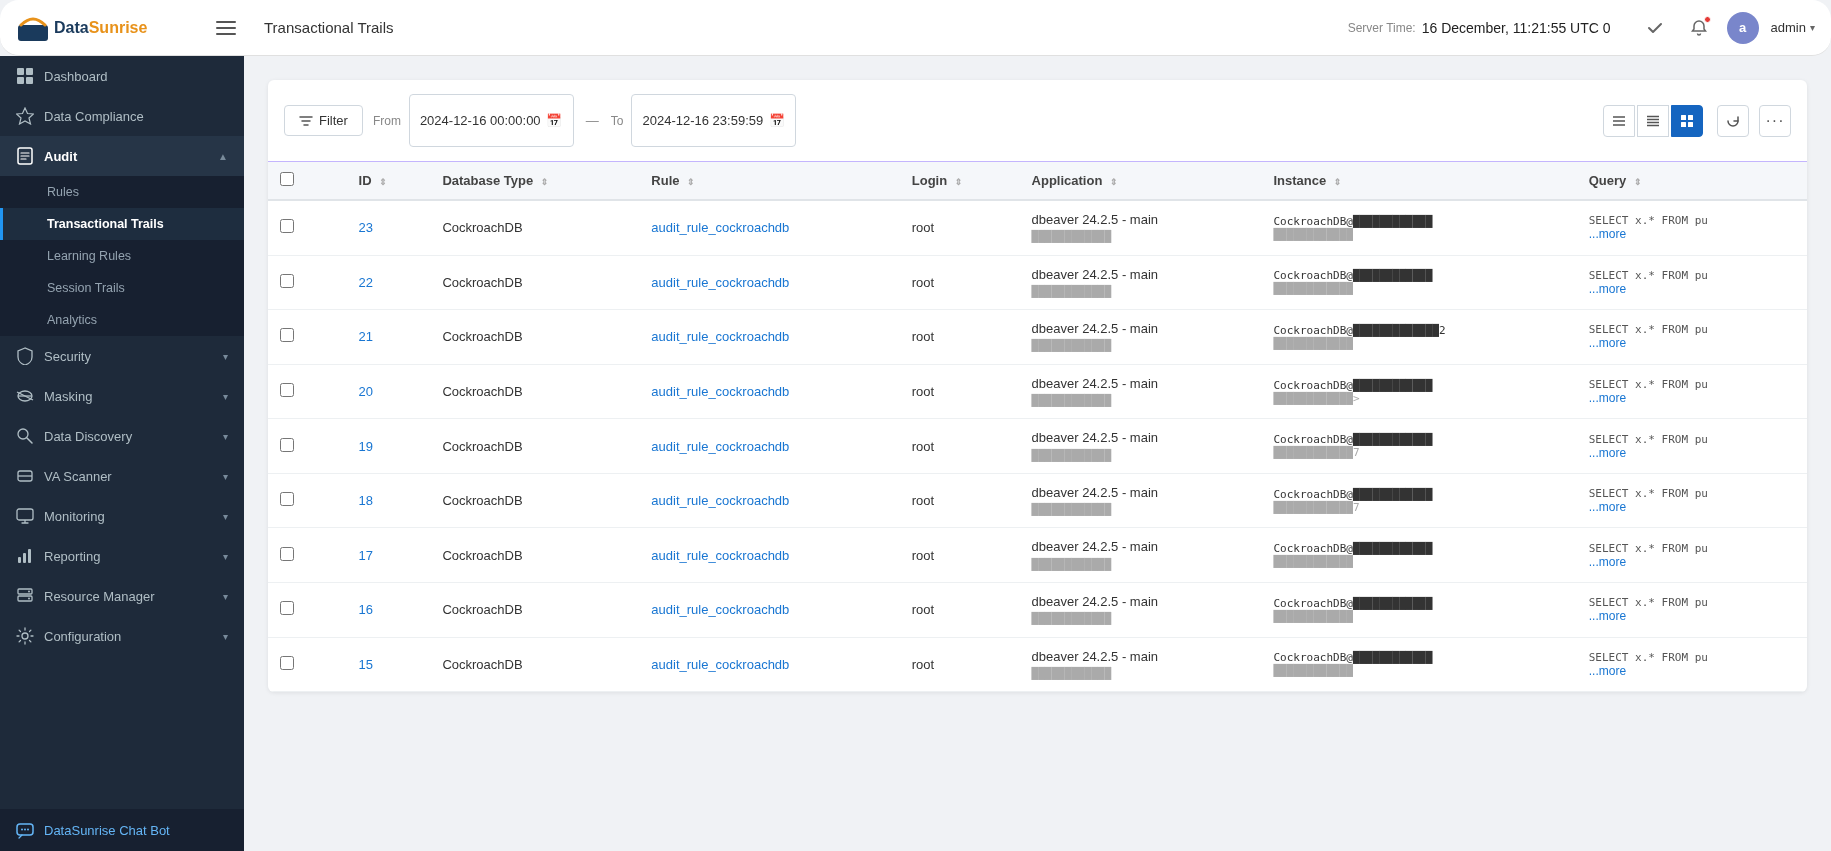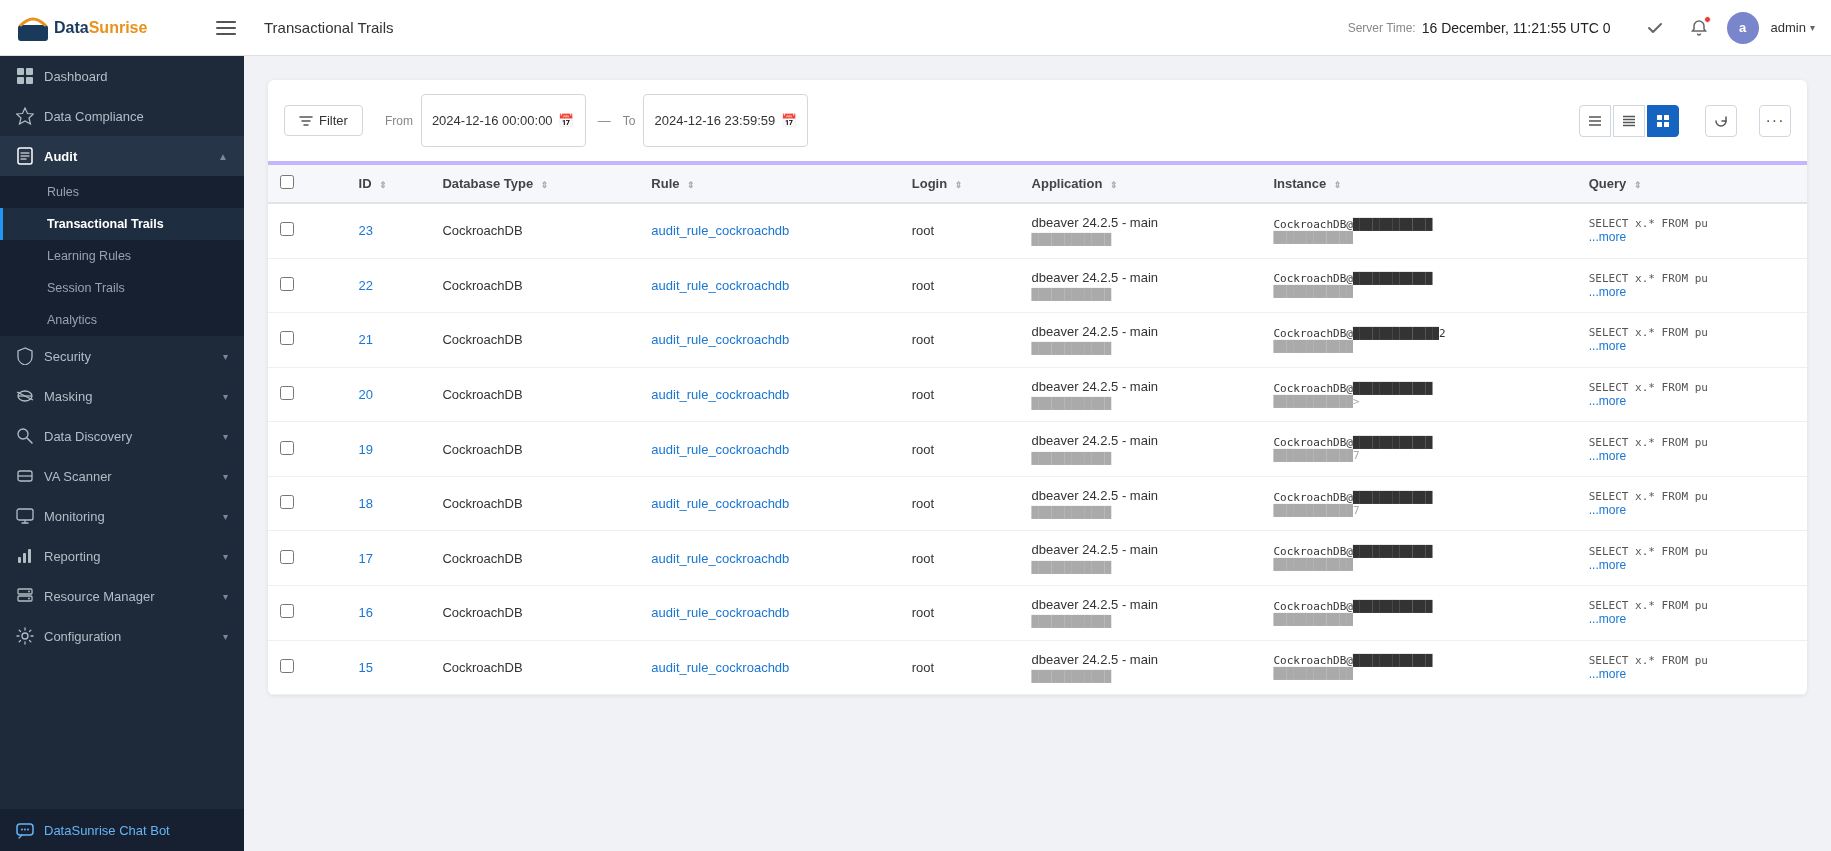--- a/index.html
+++ b/index.html
@@ -9,20 +9,21 @@
     .header {
       height: 56px;
       background: #fff;
       border-bottom: 1px solid #e0e0e0;
       display: flex;
       align-items: center;
       padding: 0 16px;
       gap: 12px;
       flex-shrink: 0;
       z-index: 10;
+      border-radius: 19px;
     }
     .logo {
       display: flex;
       align-items: center;
       gap: 4px;
       width: 180px;
     }
     .menu-icon {
       width: 36px;
       height: 36px;
@@ -181,22 +182,22 @@
       border-radius: 6px;
       box-shadow: 0 1px 4px rgba(0,0,0,0.08);
       overflow: hidden;
     }
 
     
     .toolbar {
       display: flex;
       align-items: center;
       padding: 14px 16px;
-      gap: 22px;
-      border-bottom: 4px solid #c4b5fd;
+      gap: 10px;
+      border-bottom: 1px solid #c4b5fd;
       justify-content: space-between;
     }
     .filter-btn {
       display: flex;
       align-items: center;
       gap: 6px;
       padding: 7px 14px;
       border: 1px solid #d0d7de;
       border-radius: 4px;
       background: #fff;

